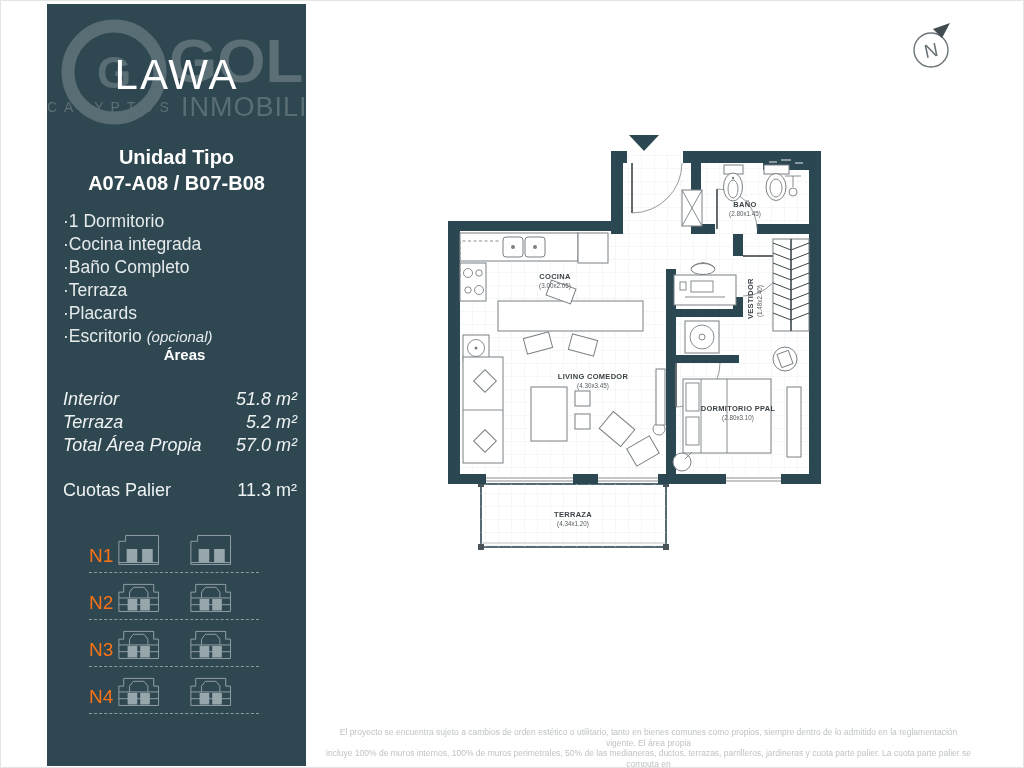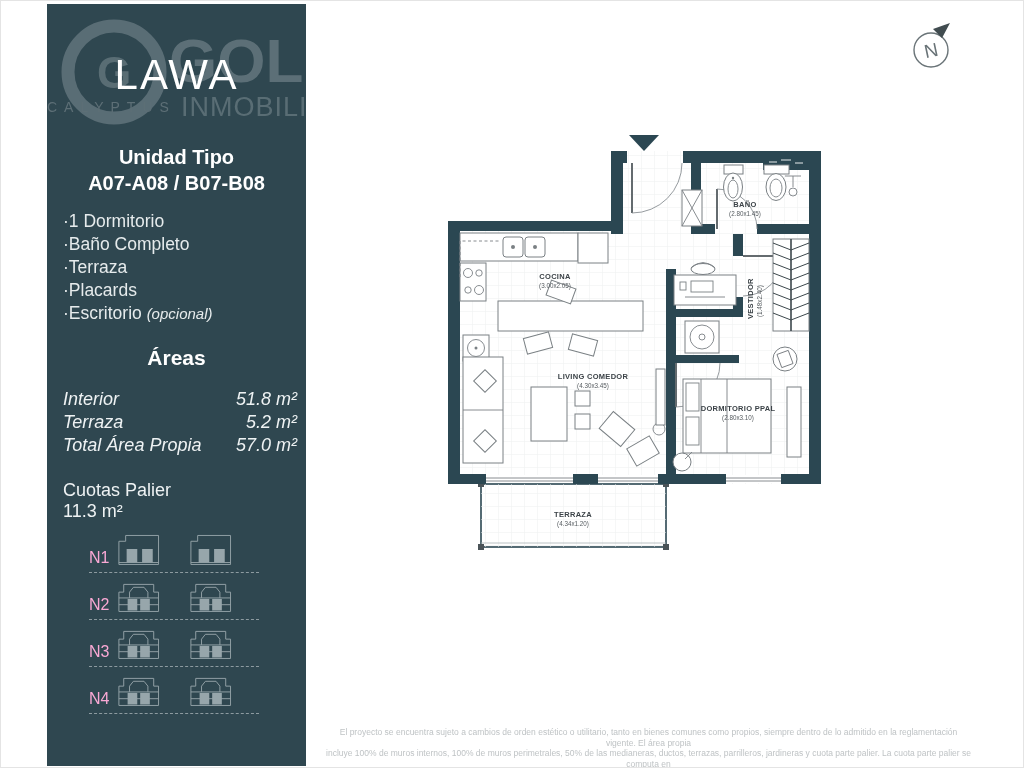--- a/index.html
+++ b/index.html
@@ -9,28 +9,28 @@
   
   .sidebar{position:absolute;left:46px;top:3px;width:259px;height:762px;background:#2f4750;overflow:hidden;color:#fff;}
   .wm-ring{position:absolute;left:7px;top:8px;}
   .wm-gold{position:absolute;left:122px;top:26px;font-size:62px;font-weight:bold;color:#687a81;opacity:.8;white-space:nowrap;line-height:1;}
   .wm-inmo{position:absolute;left:134px;top:90px;font-size:27px;color:#687a81;opacity:.75;white-space:nowrap;letter-spacing:1px;line-height:1;}
   .logo-lawa{position:absolute;left:0;width:100%;top:50px;text-align:center;font-size:42px;font-weight:300;letter-spacing:2px;color:#fff;line-height:1;}
   .logo-calyptus{position:absolute;left:0;width:100%;top:96px;text-align:left;font-size:14px;letter-spacing:7px;color:#5d6f76;line-height:1;}
   .unit-title{position:absolute;left:0;width:100%;top:140px;text-align:center;font-weight:bold;font-size:20px;line-height:26px;color:#fff;}
   .features{position:absolute;left:16px;top:206px;margin:0;padding:0;list-style:none;font-size:17.5px;line-height:23px;color:#e6ebec;}
   .features .qual{font-size:15px;font-style:italic;}
-  .areas-heading{position:absolute;left:0;width:100%;top:342px;margin:0;text-align:center;font-size:21px;font-weight:bold;color:#fff;}
+  .areas-heading{position:absolute;left:8px;width:100%;top:342px;margin:0;text-align:center;font-size:15px;font-weight:bold;color:#fff;}
   .areas-table{position:absolute;left:16px;top:384px;width:234px;font-size:18px;line-height:23px;color:#eef2f3;font-style:italic;}
   .arow{display:flex;justify-content:space-between;}
-  .palier{position:absolute;left:16px;top:476px;width:234px;display:flex;justify-content:space-between;font-size:18px;color:#eef2f3;flex-direction:column;}
+  .palier{position:absolute;left:16px;top:476px;width:234px;display:flex;justify-content:space-between;font-size:18px;color:#eef2f3;}
   .levels{position:absolute;left:42px;top:522px;width:170px;}
   .lvl-row{display:flex;align-items:flex-end;height:47px;padding-bottom:5px;box-sizing:border-box;border-bottom:1px dashed #8d9ba0;}
   .lvl-row.last{border-bottom:none;}
-  .lvl-label{width:26px;font-size:16px;color:#f9a8d4;margin-right:2px;}
+  .lvl-label{width:26px;font-size:19px;color:#f97316;margin-right:2px;}
   .bldg{margin-right:26px;}
   .bldg path{fill:none;stroke:#93a2a7;stroke-width:1;}
   .bldg rect{fill:#97a6ab;}
 
   
   .north{position:absolute;left:903px;top:16px;}
 
   
   .plan{position:absolute;left:432px;top:128px;}
   .plan text{font-family:"Liberation Sans",sans-serif;}
@@ -63,20 +63,21 @@
     <div class="logo-lawa">LAWA</div>
     <div class="logo-calyptus">CALYPTUS</div>
 
     <div class="unit-title">
       <div>Unidad Tipo</div>
       <div>A07-A08 / B07-B08</div>
     </div>
 
     <ul class="features">
       <li>·1 Dormitorio</li>
+      <li>·Cocina integrada</li>
       <li>·Baño Completo</li>
       <li>·Terraza</li>
       <li>·Placards</li>
       <li><span>·Escritorio </span><span class="qual">(opcional)</span></li>
     </ul>
 
     <h2 class="areas-heading">Áreas</h2>
 
     <div class="areas-table">
       <div class="arow">

